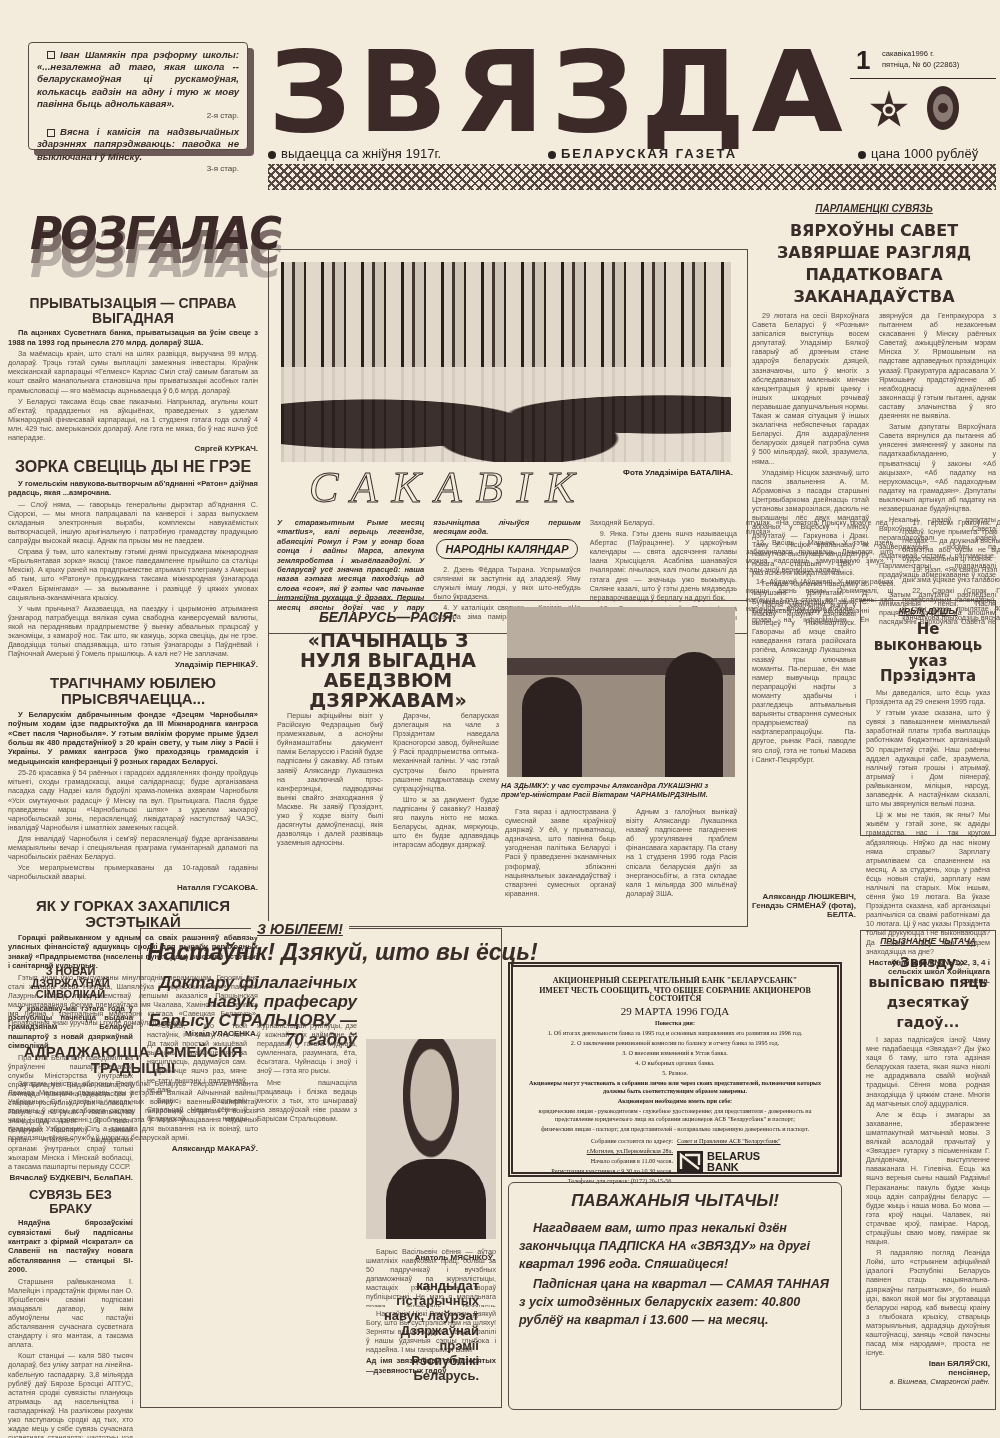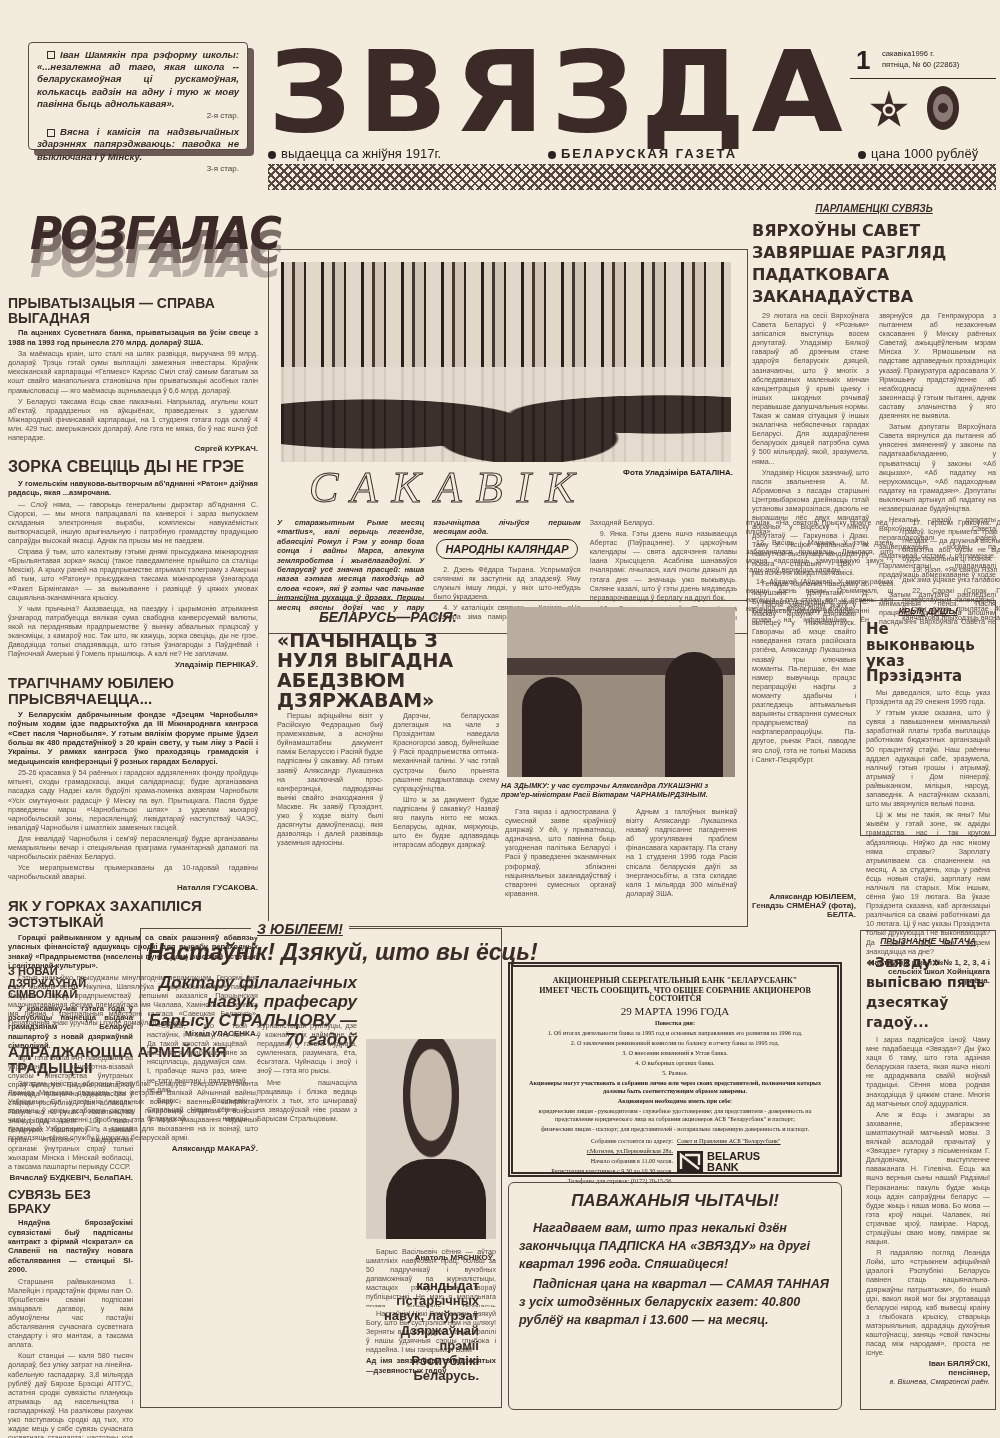--- a/index.html
+++ b/index.html
@@ -2,21 +2,21 @@
 <html><head>
 <meta charset="utf-8">
 <style>
   html,body{margin:0;padding:0;}
   body{width:1000px;height:1438px;background:#f3ebdc;color:#2a2220;font-family:"Liberation Sans",sans-serif;position:relative;overflow:hidden;}
   .abs{position:absolute;}
   .boxed{border:1.5px solid #5a4a46;}
   .body-text{font-size:7.2px;line-height:9.1px;color:#5a4e4a;text-align:justify;margin:0 0 2px 0;text-indent:10px;}
   .lead{font-size:7.6px;line-height:9.4px;font-weight:bold;color:#3a2e2a;text-align:justify;margin:0 0 2px 0;text-indent:10px;}
   .sig{font-size:8px;font-weight:bold;text-align:right;color:#3a2e2a;margin:2px 0 6px 0;}
-  .h-sans{font-weight:bold;color:#3a2c28;margin:6px 0 3px 0;line-height:1.05;}
+  .h-sans{font-weight:bold;text-align:center;color:#3a2c28;margin:6px 0 3px 0;line-height:1.05;}
   .cols2{column-count:2;column-gap:10px;}
   .cols3{column-count:3;column-gap:9px;}
   .kicker{font-style:italic;font-weight:bold;text-decoration:underline;text-align:center;color:#3a2c28;}
   
   .promo{left:28px;top:42px;width:220px;height:108px;border:1.5px solid #5a4a46;border-radius:4px;background:#f3ebdc;box-shadow:6px 6px 0 #6b5a56;padding:6px 8px;box-sizing:border-box;}
   .promo p{margin:0;font-style:italic;font-weight:bold;font-size:9.6px;line-height:12.2px;color:#3a2c28;text-align:justify;}
   .promo .page{font-style:normal;font-weight:normal;font-size:8px;text-align:right;color:#4a3e3a;margin-bottom:4px;}
   .sq{display:inline-block;width:6px;height:6px;border:1px solid #3a2c28;margin:0 5px 0 10px;vertical-align:middle;}
   .logo{left:268px;top:48px;width:540px;height:92px;font-family:"DejaVu Sans",sans-serif;font-weight:bold;font-size:118px;letter-spacing:6px;line-height:92px;color:#3b2a28;transform:scaleY(0.95);transform-origin:left top;white-space:nowrap;}
   .issue-num{left:856px;top:45px;font-size:26px;font-weight:bold;color:#2a2220;}
@@ -204,21 +204,21 @@
     <p class="body-text">Дарэчы, беларуская дэлегацыя на чале з Прэзідэнтам наведала Красногорскі завод, буйнейшае ў Расіі прадпрыемства оптыка-механічнай галіны. У час гэтай сустрэчы было прынята рашэнне падрыхтаваць схему супрацоўніцтва.</p>
     <p class="body-text">Што ж за дакумент будзе падпісаны ў сакавіку? Назваў яго пакуль ніхто не можа. Беларусы, аднак, мяркуюць, што ён будзе адпавядаць інтарэсам абодвух дзяржаў.</p>
   </div>
   <div class="cols2" style="position:absolute;left:236px;top:206px;width:232px;height:114px;overflow:hidden">
     <p class="body-text">Гэта якраз і адлюстравана ў сумеснай заяве кіраўнікоў дзяржаў. У ёй, у прыватнасці, адзначана, што павінна быць узгодненая палітыка Беларусі і Расіі ў праведзенні эканамічных рэформаў, збліжэнні нацыянальных заканадаўстваў і стварэнні сумесных органаў кіравання.</p>
     <p class="body-text">Адным з галоўных вынікаў візіту Аляксандр Лукашэнка назваў падпісанне пагаднення аб урэгуляванні праблем фінансавага характару. Па стану на 1 студзеня 1996 года Расія спісала беларускія даўгі за энерганосьбіты, а гэта складае каля 1 мільярда 300 мільёнаў долараў ЗША.</p>
   </div>
 </div>
 <div class="abs" style="left:752px;top:600px;width:104px;height:325px;overflow:hidden">
   <p class="body-text">Пасля заканчэння візіту ў Маскву кіраўнік дзяржавы вылецеў у Ніжнявартаўск. Гаворачы аб мэце свайго наведвання гэтага расійскага рэгіёна, Аляксандр Лукашэнка назваў тры ключавыя моманты. Па-першае, ён мае намер вывучыць працэс перапрацоўкі нафты з моманту здабычы і разгледзець аптымальныя варыянты стварэння сумесных прадпрыемстваў па нафтаперапрацоўцы. Па-другое, рынак Расіі, паводле яго слоў, гэта не толькі Масква і Санкт-Пецярбург.</p>
-  <p class="sig" style="position:absolute;bottom:0;right:0">Аляксандр ЮБІЛЕЕМ, Генадзь СЯМЁНАЎ (фота), БЕЛТА.</p>
+  <p class="sig" style="position:absolute;bottom:0;right:0">Аляксандр ЛЮШКЕВІЧ, Генадзь СЯМЁНАЎ (фота), БЕЛТА.</p>
 </div>
 
 <div class="abs krik boxed" style="padding:5px;box-sizing:border-box">
   <div class="kicker" style="font-size:9px">КРЫК ДУШЫ</div>
   <h2 class="h-sans" style="font-size:15px;font-family:'DejaVu Sans',sans-serif">Не выконваюць указ Прэзідэнта</h2>
   <p class="body-text">Мы даведаліся, што ёсць указ Прэзідэнта ад 29 снежня 1995 года.</p>
   <p class="body-text">У гэтым указе сказана, што ў сувязі з павышэннем мінімальнай заработнай платы трэба выплаціць работнікам бюджэтных арганізацый 50 працэнтаў стаўкі. Наш раённы аддзел адукацыі сабе, зразумела, налічыў гэтыя грошы і атрымаў, атрымаў і Дом піянераў, райвыканком, міліцыя, нарсуд, запаведнік. А настаўнікам сказалі, што мы звярнуліся вельмі позна.</p>
   <p class="body-text">Ці ж мы не такія, як яны? Мы жывём у гэтай зоне, як адкіды грамадства, нас і так кругом абдзяляюць. Няўжо да нас нікому няма справы? Зарплату атрымліваем са спазненнем на месяц. А за студзень, хоць у раёна ёсць новыя стаўкі, зарплату нам налічылі па старых. Між іншым, сёння ўжо 19 лютага. Ва ўказе Прэзідэнта сказана, каб арганізацыі разлічыліся са сваімі работнікамі да 10 лютага. Ці ў нас указы Прэзідэнта толькі друкуюцца і не выконваюцца? Да якога часу мы будзем знаходзіцца на дне?</p>
   <p class="sig">Настаўнікі школ №№ 1, 2, 3, 4 і сельскіх школ Хойніцкага раёна.</p>
 </div>

